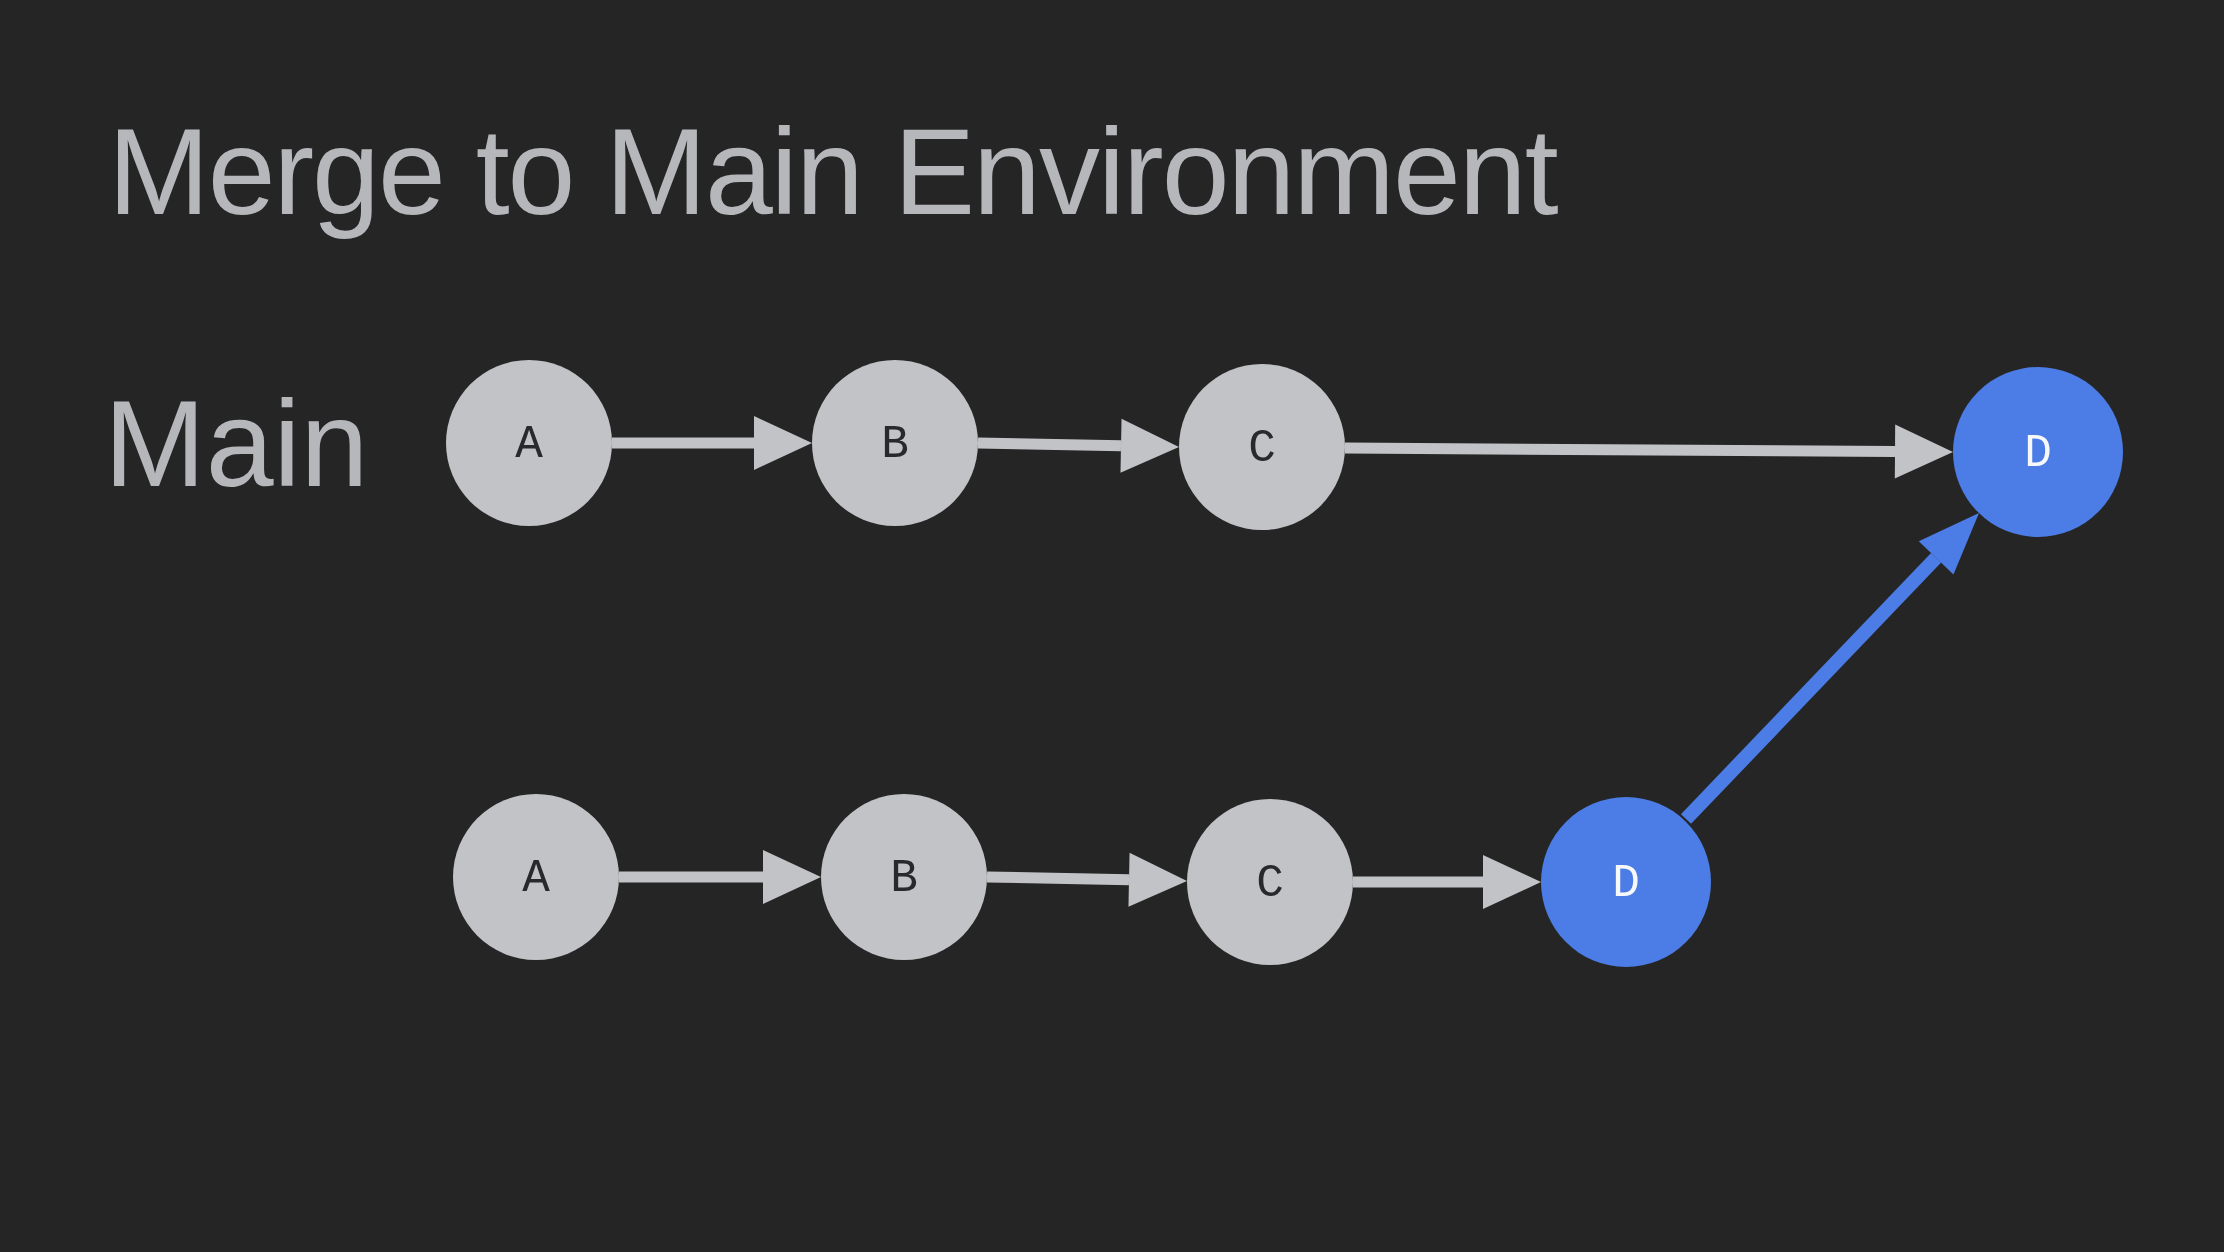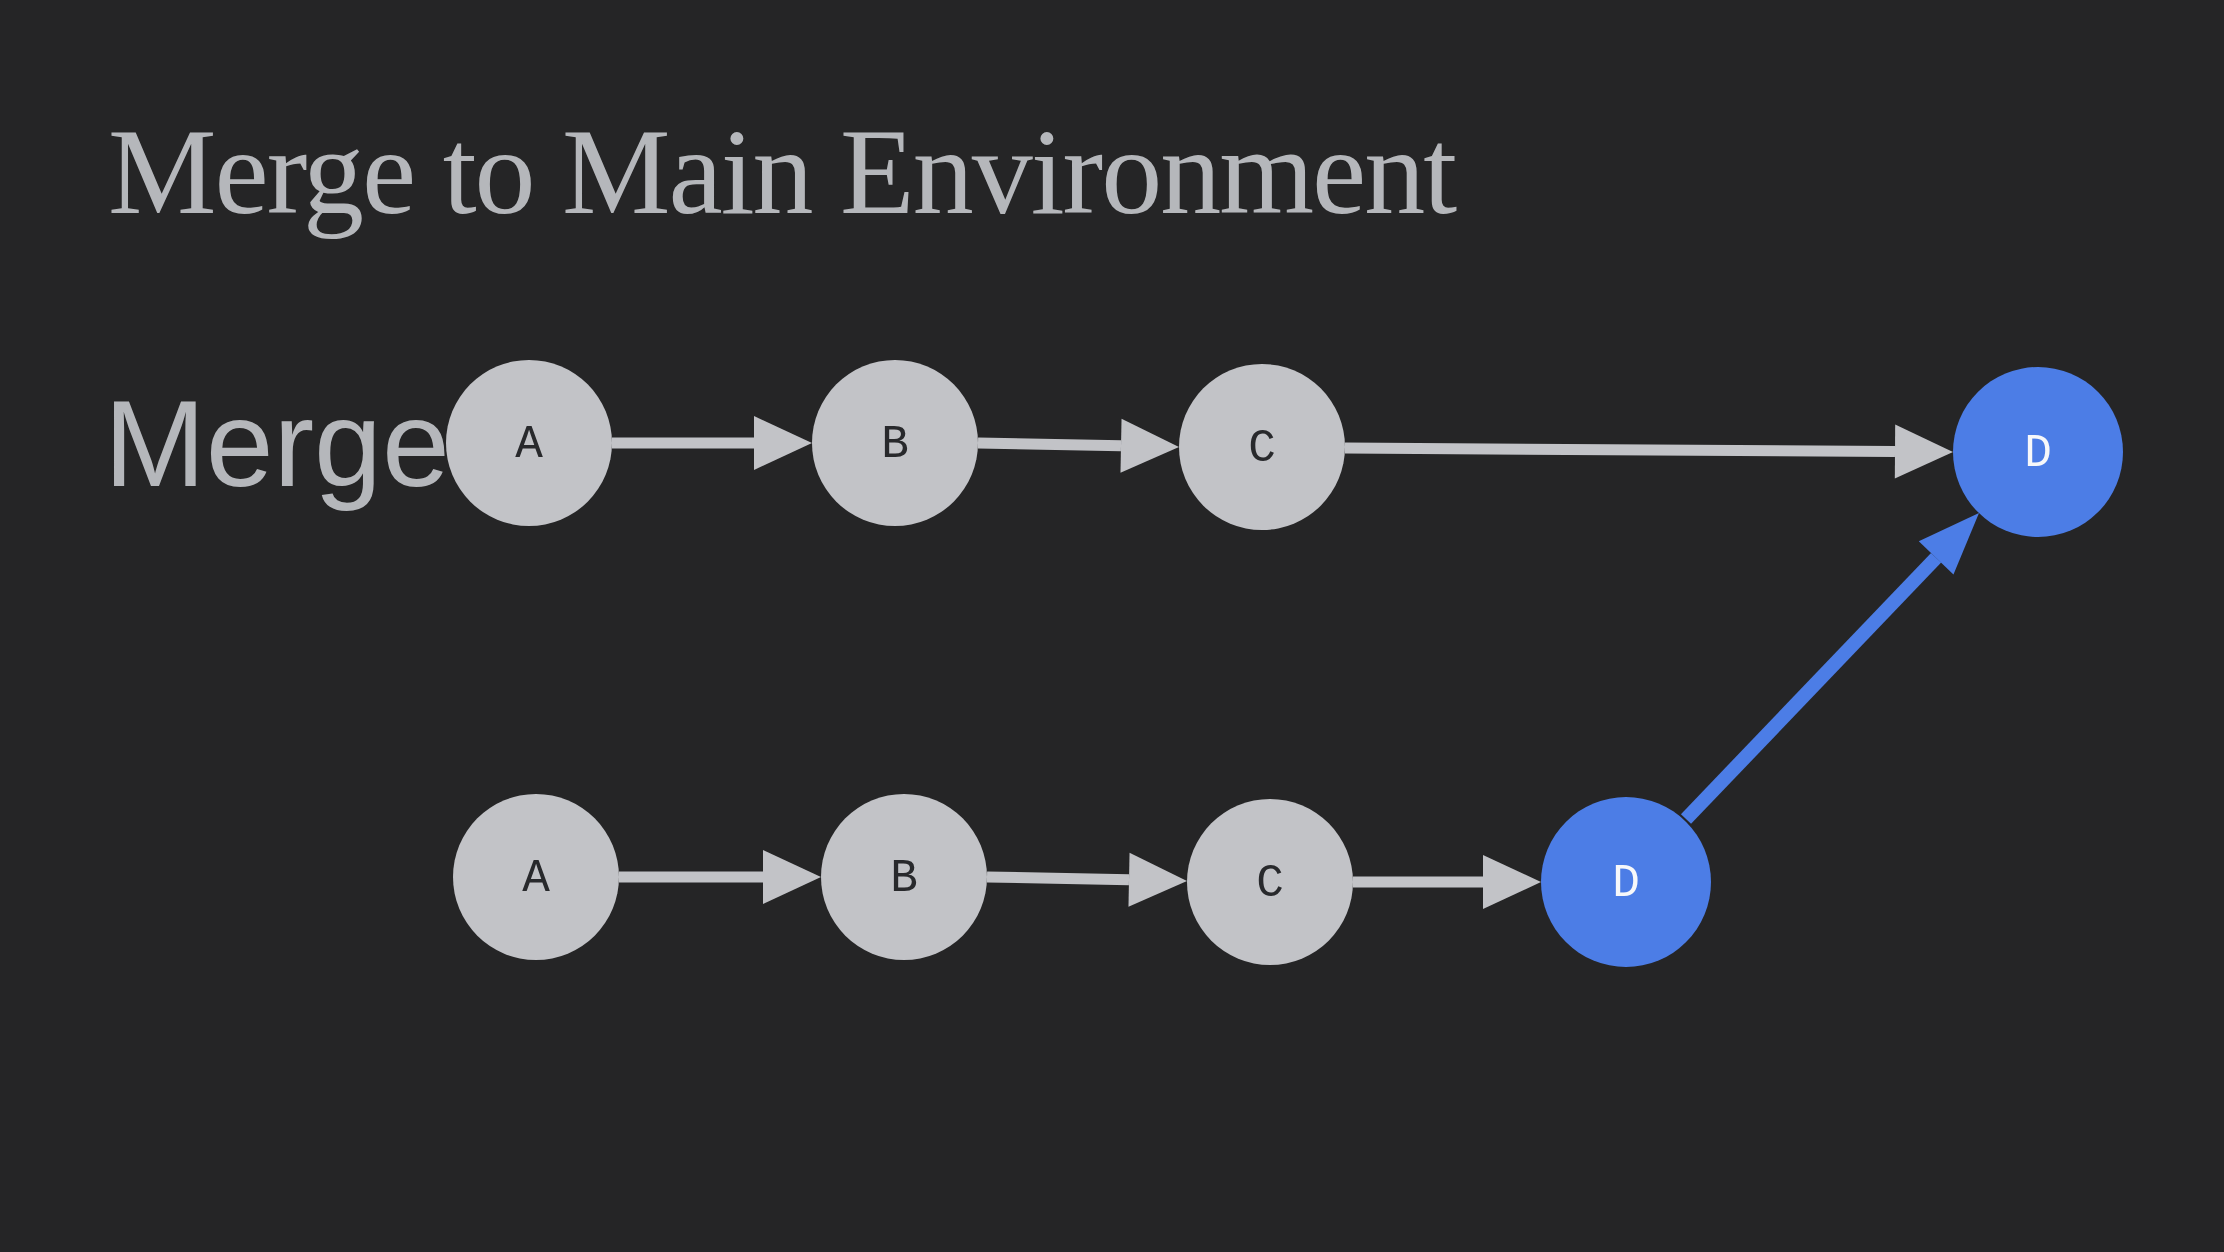--- a/index.html
+++ b/index.html
@@ -25,21 +25,20 @@
   .title {
     position: absolute;
     left: 108px;
     top: 111px;
     font-size: 122px;
     font-weight: 400;
     letter-spacing: -2px;
     line-height: 1;
     color: #b5b7bb;
     white-space: nowrap;
-    font-family: Liberation Serif, serif;
   }
   .branch-label {
     position: absolute;
     line-height: 1;
     color: #b5b7bb;
     white-space: nowrap;
   }
   .branch-label.main {
     left: 104px;
     top: 383px;
@@ -88,14 +87,14 @@
       <text x="536" y="879" fill="#28292c" text-anchor="middle" dominant-baseline="central" class="node-letter">A</text>
       <circle cx="904" cy="877" r="83" fill="#c2c3c7"></circle>
       <text x="904" y="879" fill="#28292c" text-anchor="middle" dominant-baseline="central" class="node-letter">B</text>
       <circle cx="1270" cy="882" r="83" fill="#c2c3c7"></circle>
       <text x="1270" y="884" fill="#28292c" text-anchor="middle" dominant-baseline="central" class="node-letter">C</text>
       <circle cx="1626" cy="882" r="85" fill="#4c7de6"></circle>
       <text x="1626" y="884" fill="#f7f8fa" text-anchor="middle" dominant-baseline="central" class="node-letter">D</text>
     </svg>
 
   <div class="title">Merge to Main Environment</div>
-  <div class="branch-label main">Merge</div>
+  <div class="branch-label main">Main</div>
 </div>
 
 </body></html>

